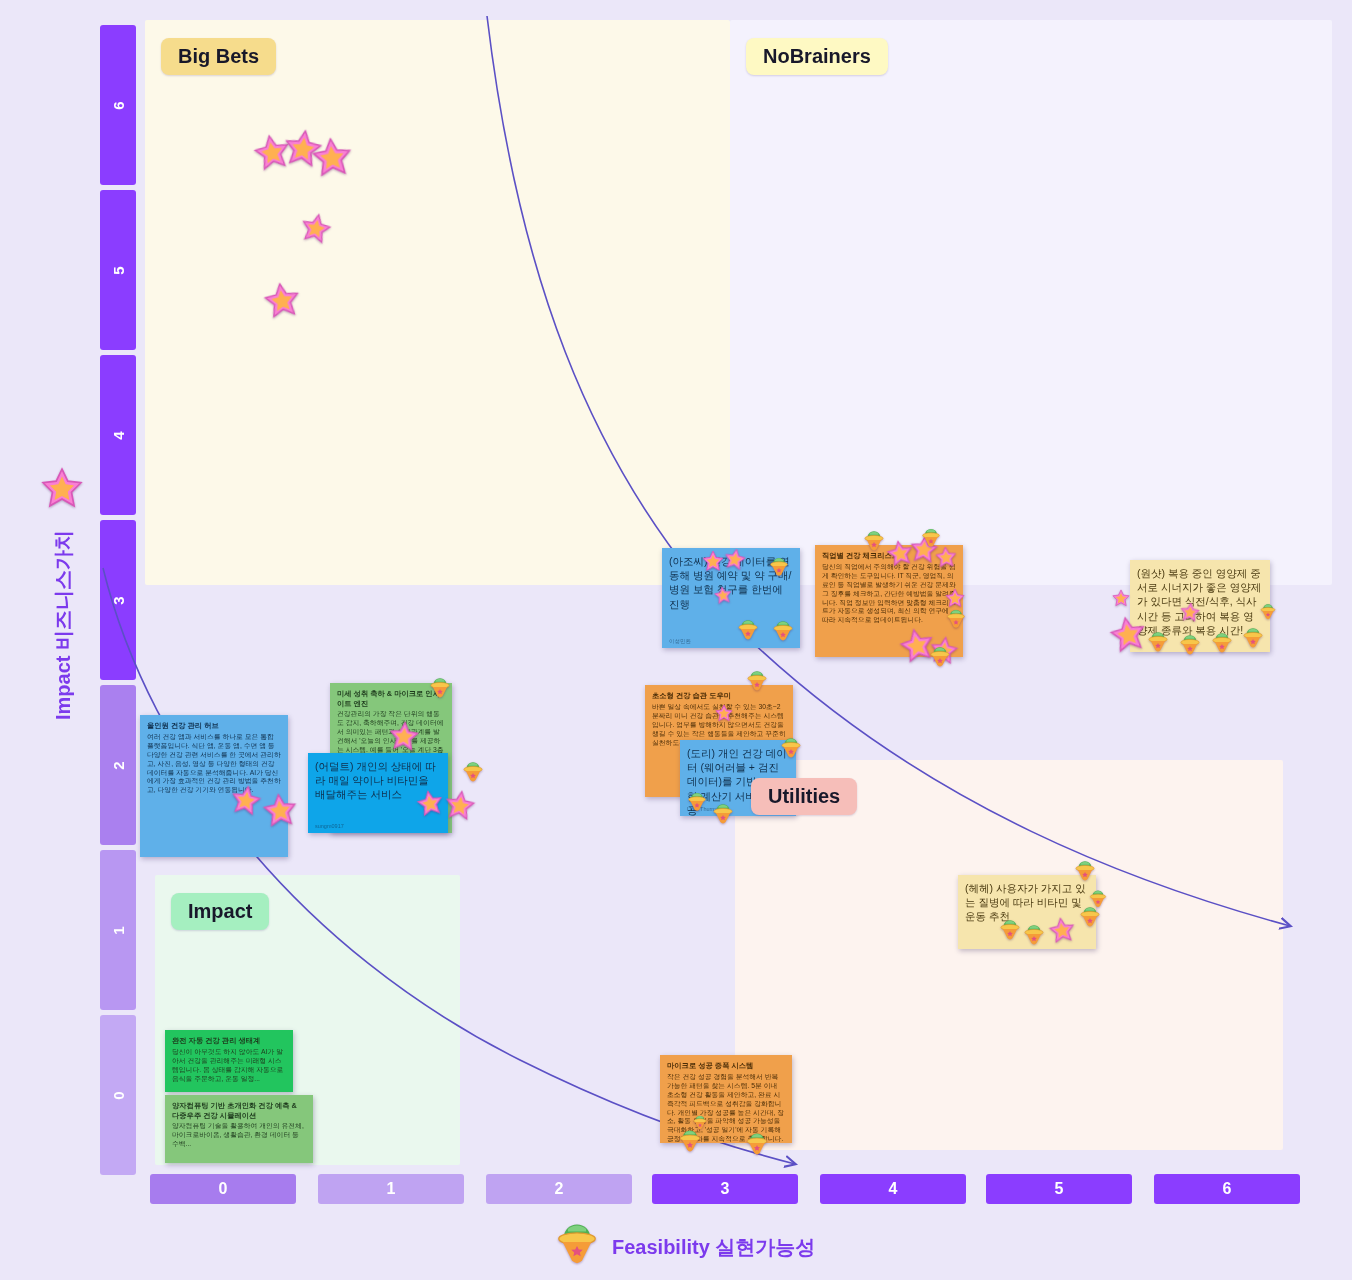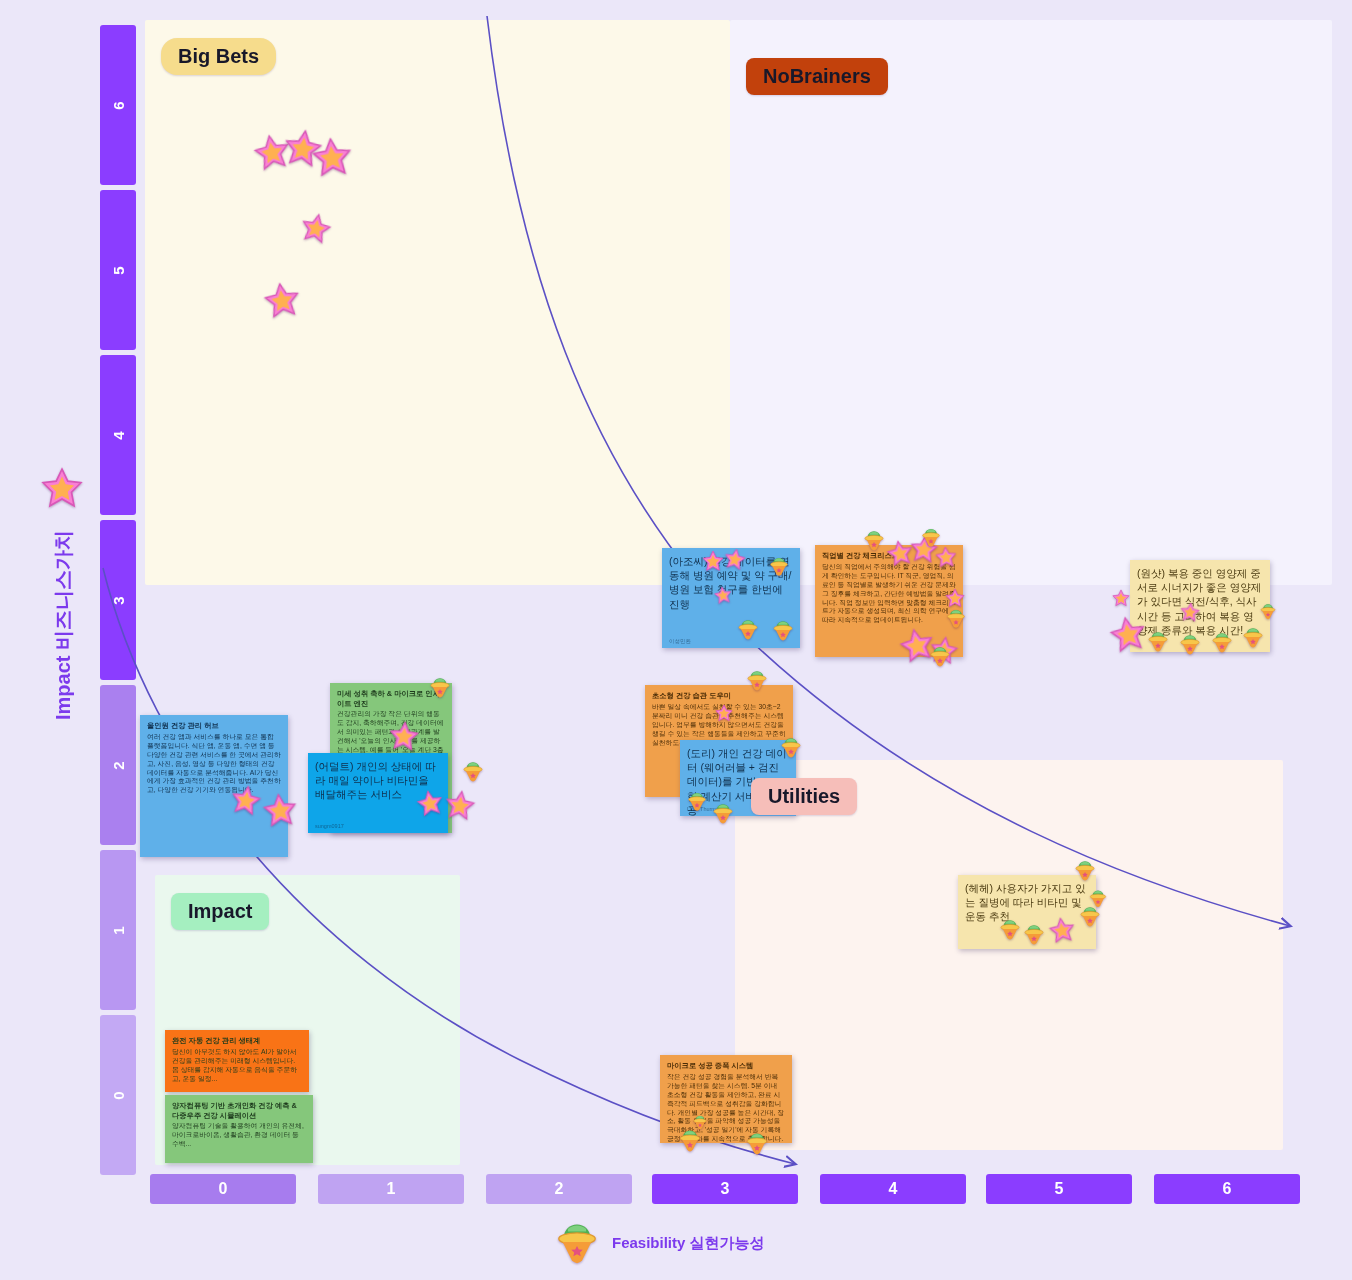--- a/index.html
+++ b/index.html
@@ -34,21 +34,21 @@
   .sticker { position:absolute; z-index:6; }
   .sticker svg { display:block; filter:drop-shadow(0.5px 1px 1px rgba(80,20,90,.35)); }
 
   #curves { position:absolute; inset:0; width:1352px; height:1280px; z-index:2; pointer-events:none; }
 
   .axis-y-wrap { position:absolute; left:63px; top:625px; z-index:4; }
   .axis-y-wrap .lbl { transform:translate(-50%,-50%) rotate(-90deg); transform-origin:center;
                       color:#7c3aed; font-weight:bold; font-size:20px; white-space:nowrap;
                       position:absolute; }
   .axis-x-lbl { position:absolute; left:612px; top:1234px; color:#7c3aed; font-weight:bold;
-                font-size:15px; white-space:nowrap; z-index:4; }
+                font-size:20px; white-space:nowrap; z-index:4; }
 </style>
 </head>
 <body>
 
 <div id="board">
 
   <svg width="0" height="0" style="position:absolute">
     <defs>
       <symbol id="sym-star" viewBox="0 0 40 40">
         <path d="M20 2 L25.5 13.5 L38 15 L29 24 L31.5 37 L20 30.5 L8.5 37 L11 24 L2 15 L14.5 13.5 Z" fill="#fa7fd4" stroke="#d957b8" stroke-width="1.6"></path>
@@ -58,24 +58,24 @@
         <path d="M10 16 A10 9.5 0 0 1 30 16 L30 17 L10 17 Z" fill="#4db053"></path>
         <path d="M13 10 A10 9.5 0 0 1 27 10 L27 12 L13 12 Z" fill="#7ed07f"></path>
         <ellipse cx="20" cy="17.5" rx="14" ry="4.5" fill="#f7c64a" stroke="#e09a2f" stroke-width="1"></ellipse>
         <path d="M9 20 L31 20 L24 34 Q20 38.5 16 34 Z" fill="#f59c38"></path>
         <path d="M20 23 L21.4 25.8 L24.4 26 L22.2 28 L22.8 31 L20 29.5 L17.2 31 L17.8 28 L15.6 26 L18.6 25.8 Z" fill="#e4517e"></path>
       </symbol>
     </defs>
   </svg>
 
   <div class="quad" id="q-big-bets" style="background: rgb(253, 249, 233);">
-    <div class="chip" style="background: rgb(246, 220, 140); border-radius: 16px;">Big Bets</div>
+    <div class="chip" style="background: rgb(246, 220, 140);">Big Bets</div>
   </div>
   <div class="quad" id="q-nobrainers" style="background: rgb(244, 242, 253);">
-    <div class="chip" style="background: #c2410c; margin-top: 20px;">NoBrainers</div>
+    <div class="chip" style="background: #fef9c3;">NoBrainers</div>
   </div>
   <div class="quad" id="q-unwise" style="background: rgb(234, 248, 238);">
     <div class="chip" style="background: rgb(165, 239, 192);">Impact</div>
   </div>
   <div class="quad" id="q-utilities" style="background: rgb(253, 243, 239);">
     <div class="chip" style="background: rgb(246, 190, 185);">Utilities</div>
   </div>
 
   <svg id="curves" viewBox="0 0 1352 1280">
     <defs>
@@ -152,21 +152,21 @@
       <div class="nt">초소형 건강 습관 도우미</div>
       <div class="nb">바쁜 일상 속에서도 실천할 수 있는 30초~2분짜리 미니 건강 습관을 추천해주는 시스템입니다. 업무를 방해하지 않으면서도 건강을 챙길 수 있는 작은 행동들을 제안하고 꾸준히 실천하도록 도와줍니다.</div>
     </div>
     <div class="note large" style="left: 680px; top: 740px; width: 116px; height: 76px; background: rgb(95, 176, 233); color: rgb(15, 47, 77);">
       <div class="nb">(도리) 개인 건강 데이터 (웨어러블 + 검진 데이터)를 기반으로 한 계산기 서비스 제공</div>
       <div class="na">Uma Thurman</div>
     </div>
     <div class="note large" style="left: 958px; top: 875px; width: 138px; height: 74px; background: rgb(246, 229, 173); color: rgb(74, 58, 16);">
       <div class="nb">(헤헤) 사용자가 가지고 있는 질병에 따라 비타민 및 운동 추천</div>
     </div>
-    <div class="note" style="left: 165px; top: 1030px; width: 144px; height: 62px; background: #f97316; color: rgb(29, 58, 28);">
+    <div class="note" style="left: 165px; top: 1030px; width: 128px; height: 62px; background: #22c55e; color: rgb(29, 58, 28);">
       <div class="nt">완전 자동 건강 관리 생태계</div>
       <div class="nb">당신이 아무것도 하지 않아도 AI가 알아서 건강을 관리해주는 미래형 시스템입니다. 몸 상태를 감지해 자동으로 음식을 주문하고, 운동 일정...</div>
     </div>
     <div class="note" style="left: 165px; top: 1095px; width: 148px; height: 68px; background: rgb(133, 199, 123); color: rgb(29, 58, 28);">
       <div class="nt">양자컴퓨팅 기반 초개인화 건강 예측 &amp; 다중우주 건강 시뮬레이션</div>
       <div class="nb">양자컴퓨팅 기술을 활용하여 개인의 유전체, 마이크로바이옴, 생활습관, 환경 데이터 등 수백...</div>
     </div>
     <div class="note" style="left: 660px; top: 1055px; width: 132px; height: 88px; background: rgb(240, 160, 75); color: rgb(74, 44, 6);">
       <div class="nt">마이크로 성공 증폭 시스템</div>
       <div class="nb">작은 건강 성공 경험을 분석해서 반복 가능한 패턴을 찾는 시스템. 5분 이내 초소형 건강 활동을 제안하고, 완료 시 즉각적 피드백으로 성취감을 강화합니다. 개인별 가장 성공률 높은 시간대, 장소, 활동 유형을 파악해 성공 가능성을 극대화하고, '성공 일기'에 자동 기록해 긍정적 변화를 지속적으로 축적합니다.</div>

